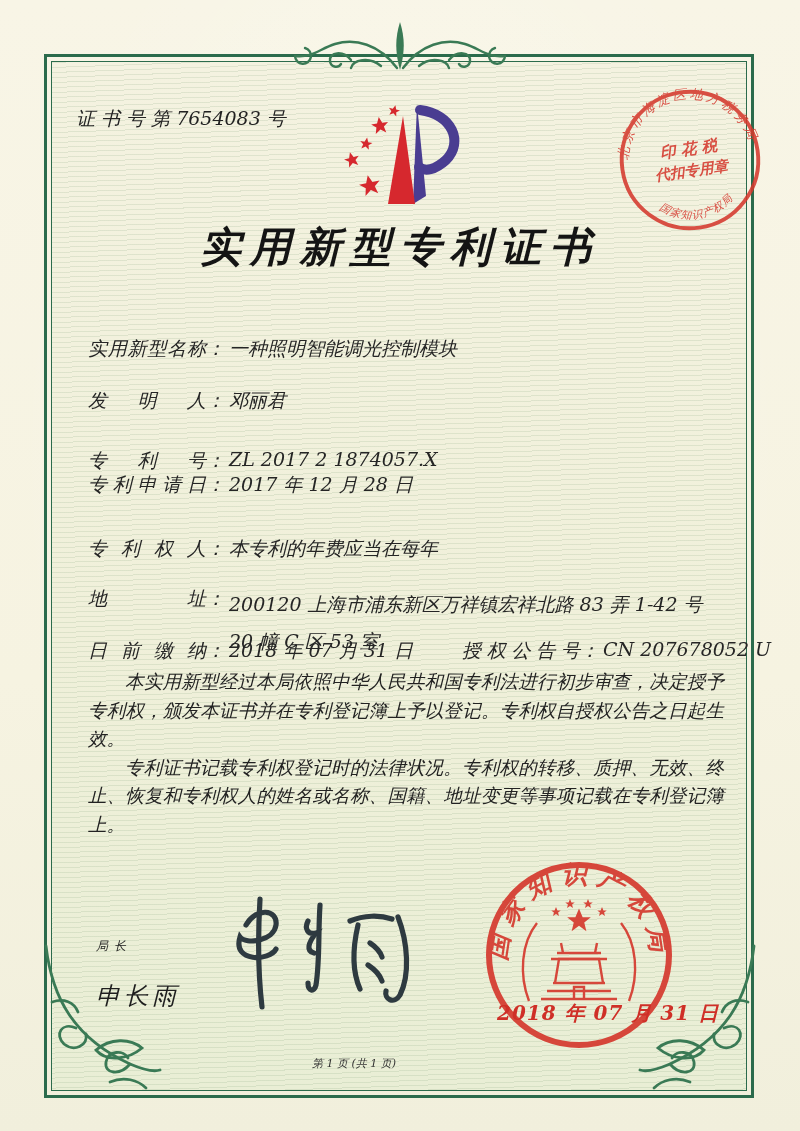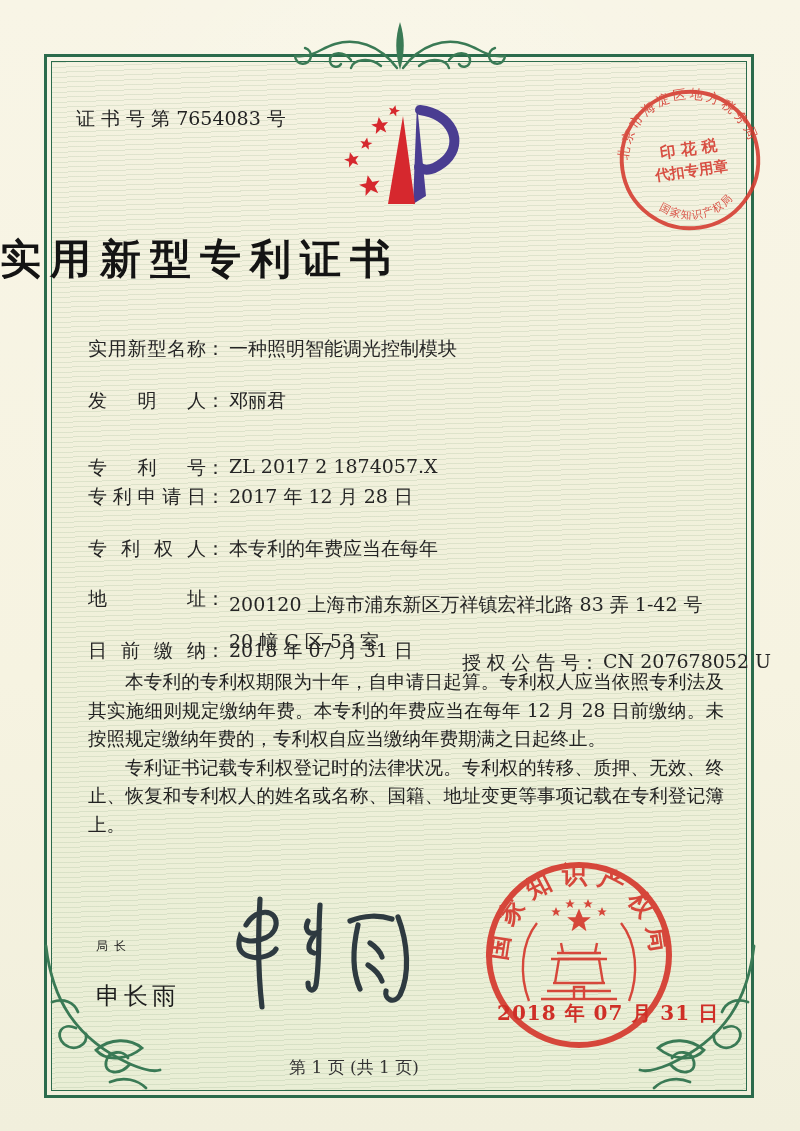--- a/index.html
+++ b/index.html
@@ -6,60 +6,61 @@
   body{
     width:800px;height:1131px;
     font-family:"DejaVu Serif","Liberation Serif",serif;
     background:#efece0;
   }
   .page{
     position:relative;width:800px;height:1131px;overflow:hidden;
     background:
       radial-gradient(ellipse at 50% 40%, rgba(255,255,255,.25), rgba(0,0,0,0) 70%),
       linear-gradient(180deg,#f8f5e6 0%,#f6f3e1 60%,#f1efdc 100%);
+    font-style: italic;
   }
   
   .frame{
     position:absolute;left:44px;top:54px;width:710px;height:1044px;
     border:3px solid #2b6b4c;box-sizing:border-box;
   }
   .frame-inner{
     position:absolute;left:4px;top:4px;right:4px;bottom:4px;
     border:1px solid #2b6b4c;
     background:
       repeating-linear-gradient(178deg, rgba(128,162,122,.18) 0 1px, rgba(0,0,0,0) 1px 5px),
       linear-gradient(180deg,#f4f2e0 0%,#f0f0da 55%,#e9eed5 100%);
   }
   .orn{position:absolute;z-index:3;color:#3a7a55;}
   .orn svg{display:block;}
   
   .layer{position:absolute;z-index:4;color:#1d1d1d;}
   .cert-no{left:76px;top:106px;font-size:19px;color:#222;}
   .title{
-    left:0;top:232px;width:800px;text-align:left;
+    left:0;top:220px;width:800px;text-align:center;
     font-size:41px;font-weight:600;letter-spacing:9px;color:#141414;
   }
   .fields{left:88px;top:336px;width:640px;font-size:19px;color:#252525;}
   .frow{position:absolute;left:0;white-space:nowrap;}
   .flabel{
     display:inline-block;width:118px;
     text-align:justify;text-align-last:justify;
     vertical-align:top;
   }
   .fcolon{display:inline-block;margin-right:4px;vertical-align:top;}
   .fvalue{display:inline-block;vertical-align:top;}
   .fvalue.wrap{white-space:normal;width:494px;line-height:37px;}
-  .frow .group2{position:absolute;left:374px;top:12px;white-space:nowrap;}
+  .frow .group2{position:absolute;left:374px;top:0;white-space:nowrap;}
   .body-text{left:88px;top:668px;width:636px;font-size:18.5px;line-height:28.6px;
     text-align:justify;color:#222;}
   .body-text p{margin:0;text-indent:2em;}
   .signer-title{left:96px;top:938px;font-size:12px;letter-spacing:6px;color:#1e1e1e;}
   .signer-name{left:96px;top:980px;font-size:24px;letter-spacing:4px;color:#1e1e1e;}
   .signature{position:absolute;left:212px;top:893px;z-index:5;}
-  .footer{left:0;top:1056px;width:708px;text-align:center;font-size:17px;color:#333;}
+  .footer{left:0;top:1056px;width:708px;text-align:center;font-size:11px;color:#333;}
   
   .stamp{position:absolute;z-index:6;opacity:.88;}
   .tax-stamp{left:612px;top:82px;}
   .gov-seal{left:474px;top:850px;opacity:.92;}
   .seal-date{
     position:absolute;left:497px;top:1000px;z-index:7;
     font-size:20px;color:#cf2f27;letter-spacing:1px;font-weight:600;
   }
   .logo{position:absolute;left:330px;top:96px;z-index:4;}
   svg text{font-family:"DejaVu Serif","Liberation Serif",serif;}
@@ -137,42 +138,42 @@
 
   <div class="layer title">实用新型专利证书</div>
 
   <div class="layer fields">
     <div class="frow" style="top:0">
       <span class="flabel">实用新型名称</span><span class="fcolon">：</span><span class="fvalue">一种照明智能调光控制模块</span>
     </div>
     <div class="frow" style="top:52px">
       <span class="flabel">发明人</span><span class="fcolon">：</span><span class="fvalue">邓丽君</span>
     </div>
-    <div class="frow" style="top:119px">
+    <div class="frow" style="top:112px">
       <span class="flabel">专利号</span><span class="fcolon">：</span><span class="fvalue">ZL 2017 2 1874057.X</span>
     </div>
-    <div class="frow" style="top:148px">
+    <div class="frow" style="top:136px">
       <span class="flabel">专利申请日</span><span class="fcolon">：</span><span class="fvalue">2017 年 12 月 28 日</span>
     </div>
     <div class="frow" style="top:200px">
       <span class="flabel">专利权人</span><span class="fcolon">：</span><span class="fvalue">本专利的年费应当在每年</span>
     </div>
     <div class="frow" style="top:250px">
       <span class="flabel">地址</span><span class="fcolon">：</span><span class="fvalue wrap">200120 上海市浦东新区万祥镇宏祥北路 83 弄 1-42 号 20 幢 C 区 53 室</span>
     </div>
     <div class="frow" style="top:302px">
       <span class="flabel">日前缴纳</span><span class="fcolon">：</span><span class="fvalue">2018 年 07 月 31 日</span>
       <span class="group2">
         <span class="flabel">授权公告号</span><span class="fcolon">：</span><span class="fvalue">CN 207678052 U</span>
       </span>
     </div>
   </div>
 
   <div class="layer body-text">
-    <p>本专利的专利权期限为十年，自申请日起算。专利权人应当依照专利法及其实施细则规定缴纳年费。本专利的年费应当在每年 12 月 28 日前缴纳。未按照规定缴纳年费的，专利权自应当缴纳年费期满之日起终止。</p>
+    <p>本实用新型经过本局依照中华人民共和国专利法进行初步审查，决定授予专利权，颁发本证书并在专利登记簿上予以登记。专利权自授权公告之日起生效。</p>
     <p>专利证书记载专利权登记时的法律状况。专利权的转移、质押、无效、终止、恢复和专利权人的姓名或名称、国籍、地址变更等事项记载在专利登记簿上。</p>
   </div>
 
   <div class="layer signer-title">局长</div>
   <div class="layer signer-name">申长雨</div>
 
   <div class="signature">
     <svg width="240" height="125" viewBox="0 0 240 125" fill="none" stroke="#2e3a40" stroke-width="5.2" stroke-linecap="round">
       <path d="M34 32 C44 14 66 16 64 32 C62 48 34 52 28 44 C20 70 58 68 64 56"></path>
       <path d="M48 6 C46 40 46 80 50 114"></path>

